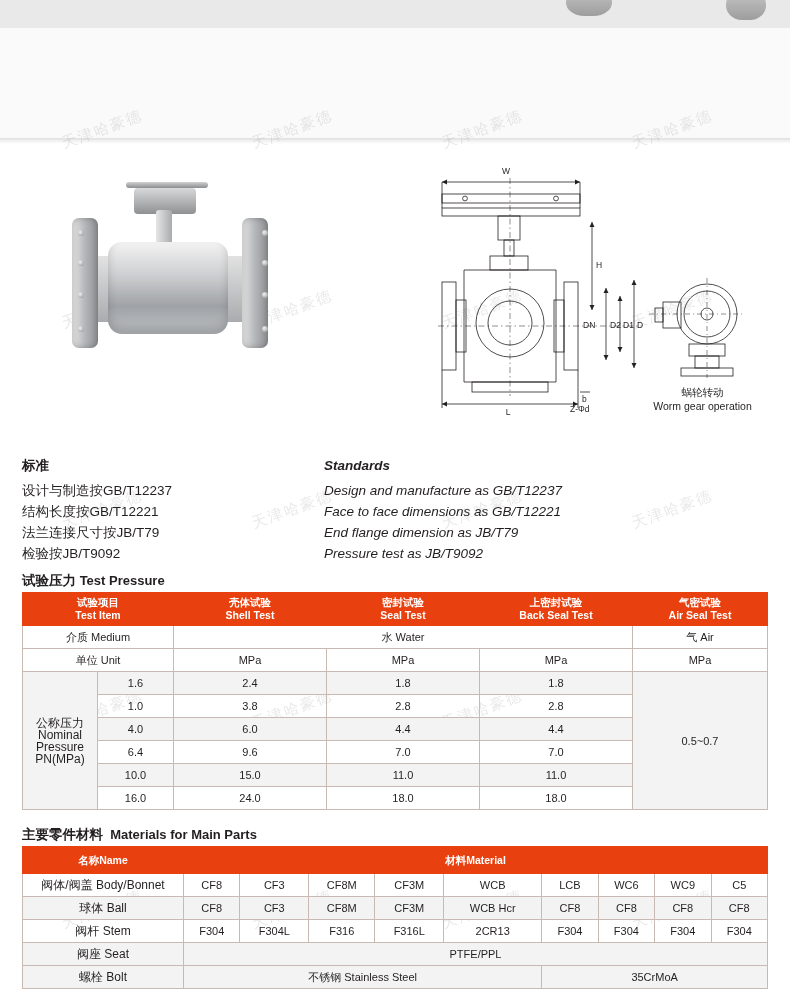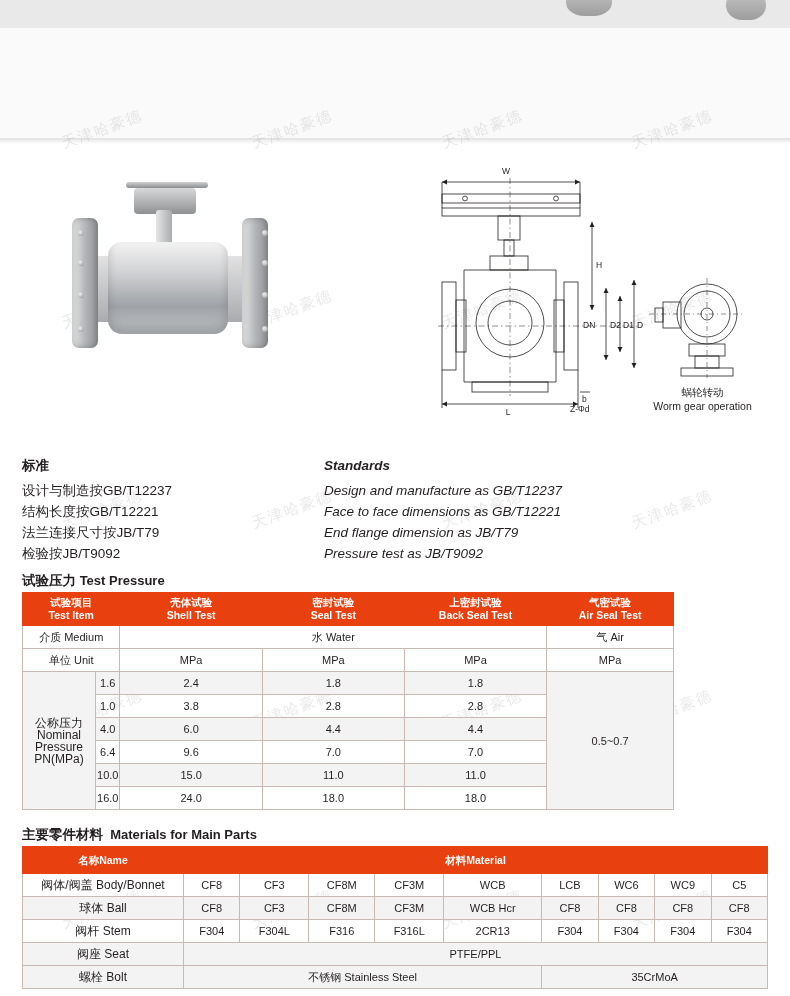--- a/index.html
+++ b/index.html
@@ -99,21 +99,21 @@
   .std-en{left:324px;width:330px;font-style:italic;}
 
   
   .sect{
     position:absolute;left:22px;font-weight:bold;font-size:13px;
   }
   .sect .cn{font-size:13.5px;margin-top:39px;}
 
   
   table{border-collapse:collapse;font-size:11px;}
-  .tbl1{position:absolute;left:22px;top:592px;width:652px;}
+  .tbl1{position:absolute;left:22px;top:592px;width:746px;}
   .tbl2{position:absolute;left:22px;top:846px;width:746px;}
   .tbl1 td,.tbl1 th,.tbl2 td,.tbl2 th{
     border:1px solid #c8b9b2;
     text-align:center;
     vertical-align:middle;
     height:20px;
     color:#231f20;
   }
   .hdr{
     background:#e8400e;

